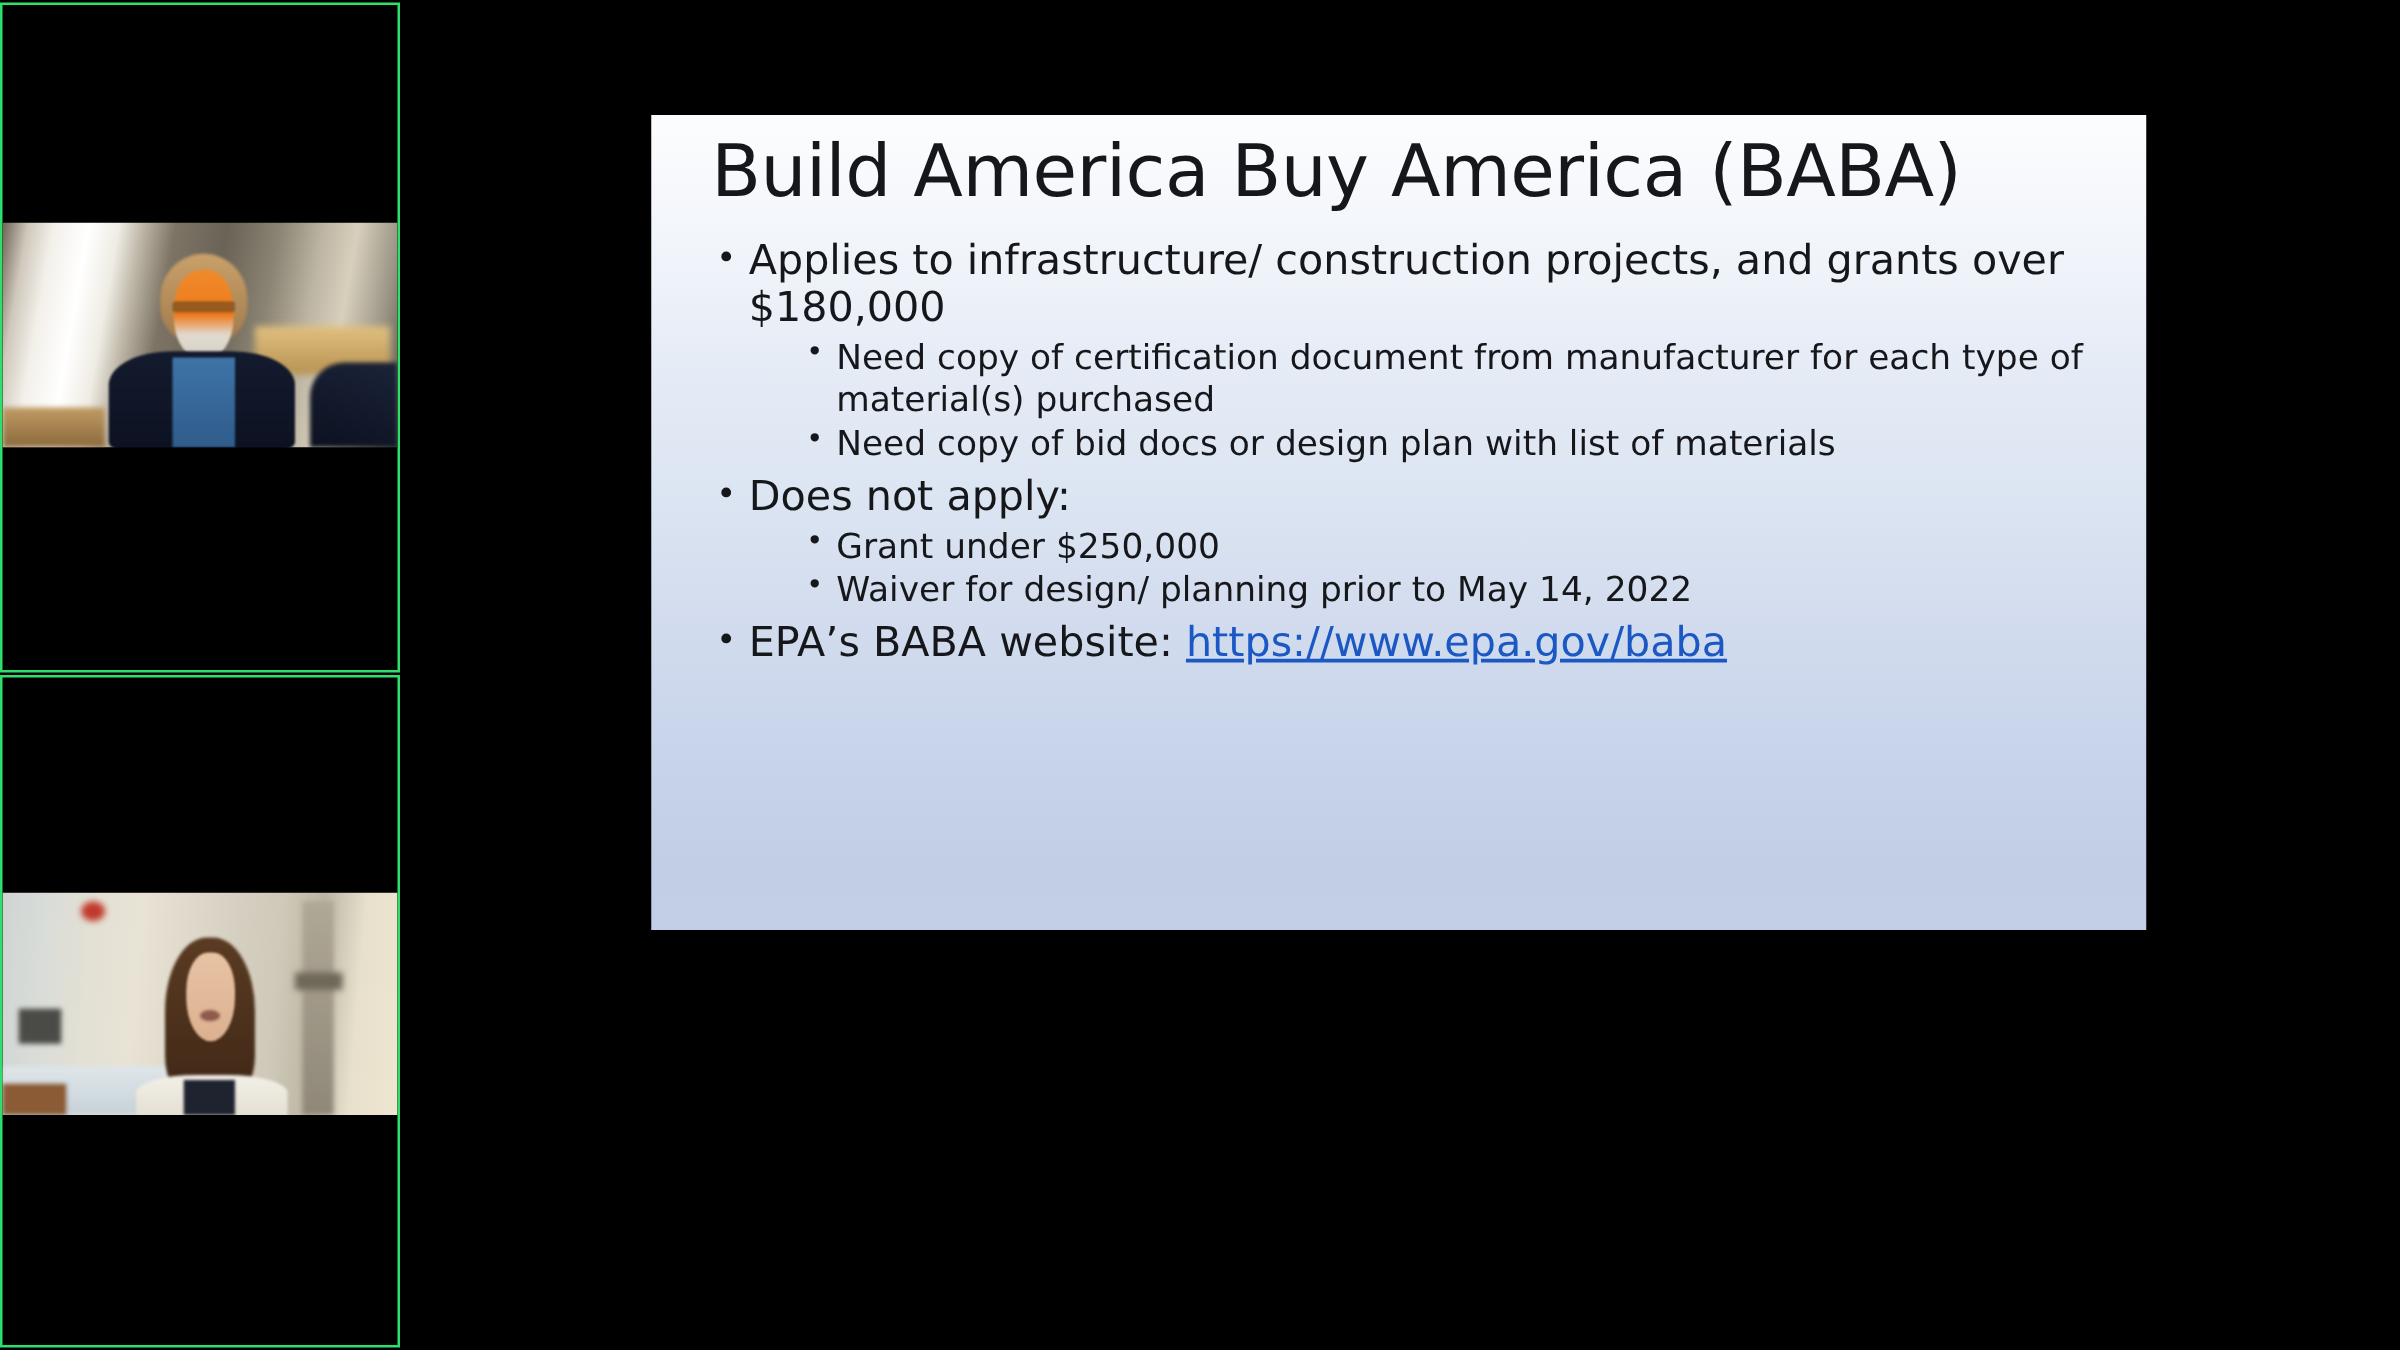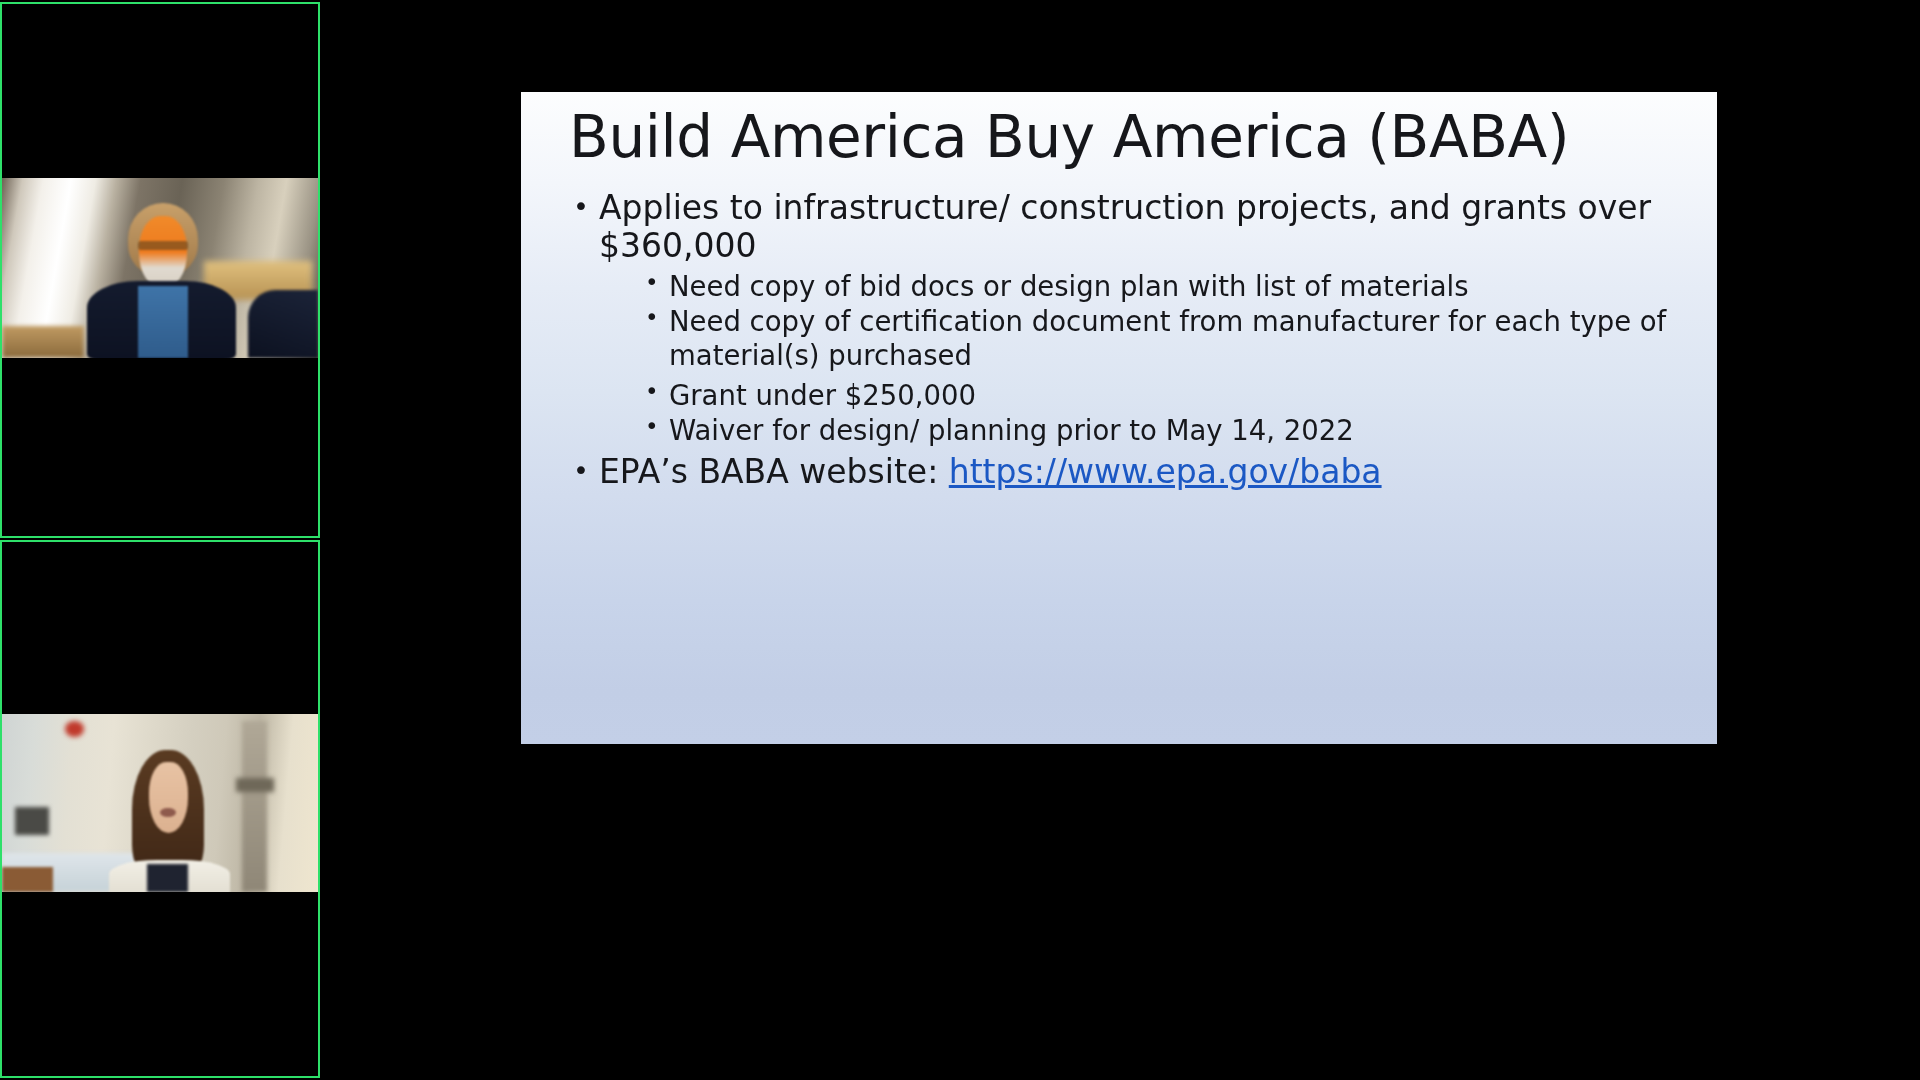--- a/index.html
+++ b/index.html
@@ -333,28 +333,29 @@
   </div>
 
   <div class="slide">
     <div class="slide-inner">
 
       <h1 class="slide-title">Build America Buy America (BABA)</h1>
 
       <ul class="lvl1">
 
         <li class="b1">
-          <span class="btext">Applies to infrastructure/ construction projects, and grants over $360,000</span>
+          <span class="btext">Applies to infrastructure/ construction projects, and grants over $180,000</span>
           <ul class="lvl2">
+            <li class="b2">Need copy of certification document from manufacturer for each type of material(s) purchased</li>
             <li class="b2">Need copy of bid docs or design plan with list of materials</li>
-            <li class="b2">Need copy of certification document from manufacturer for each type of material(s) purchased</li>
           </ul>
         </li>
 
         <li class="b1">
+          <span class="btext">Does not apply:</span>
           <ul class="lvl2">
             <li class="b2">Grant under $250,000</li>
             <li class="b2">Waiver for design/ planning prior to May 14, 2022</li>
           </ul>
         </li>
 
         <li class="b1">
           <span class="btext"><span>EPA’s BABA website: </span><a class="weblink" href="#">https://www.epa.gov/baba</a></span>
         </li>
 

